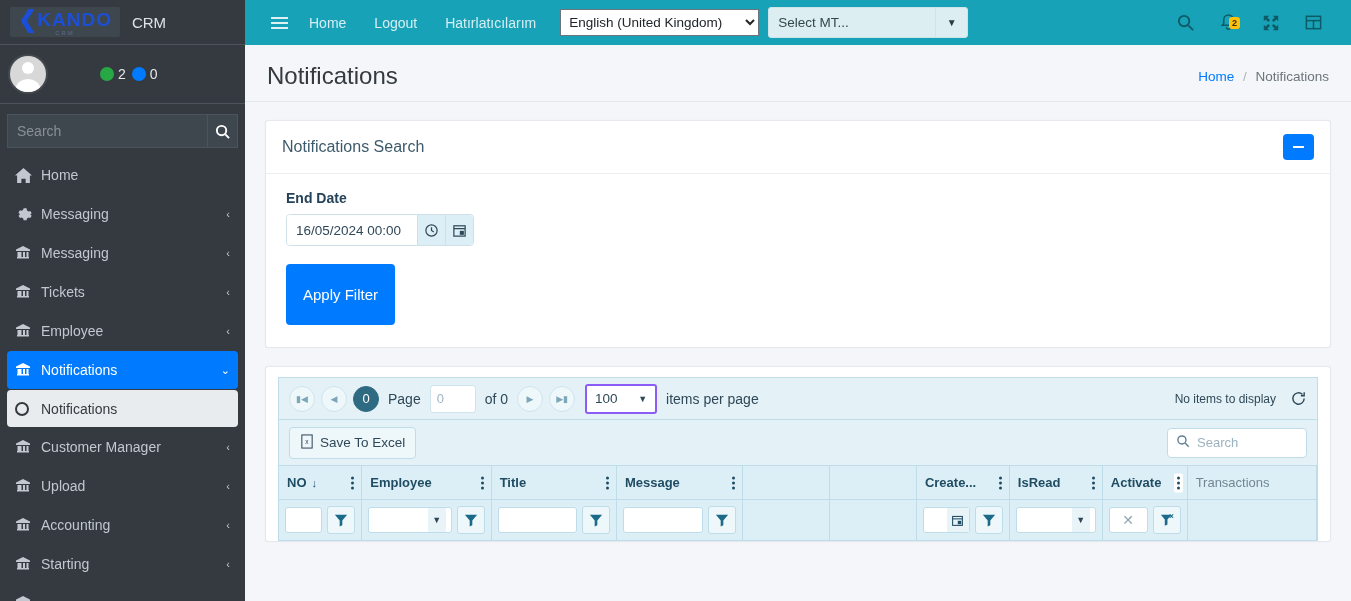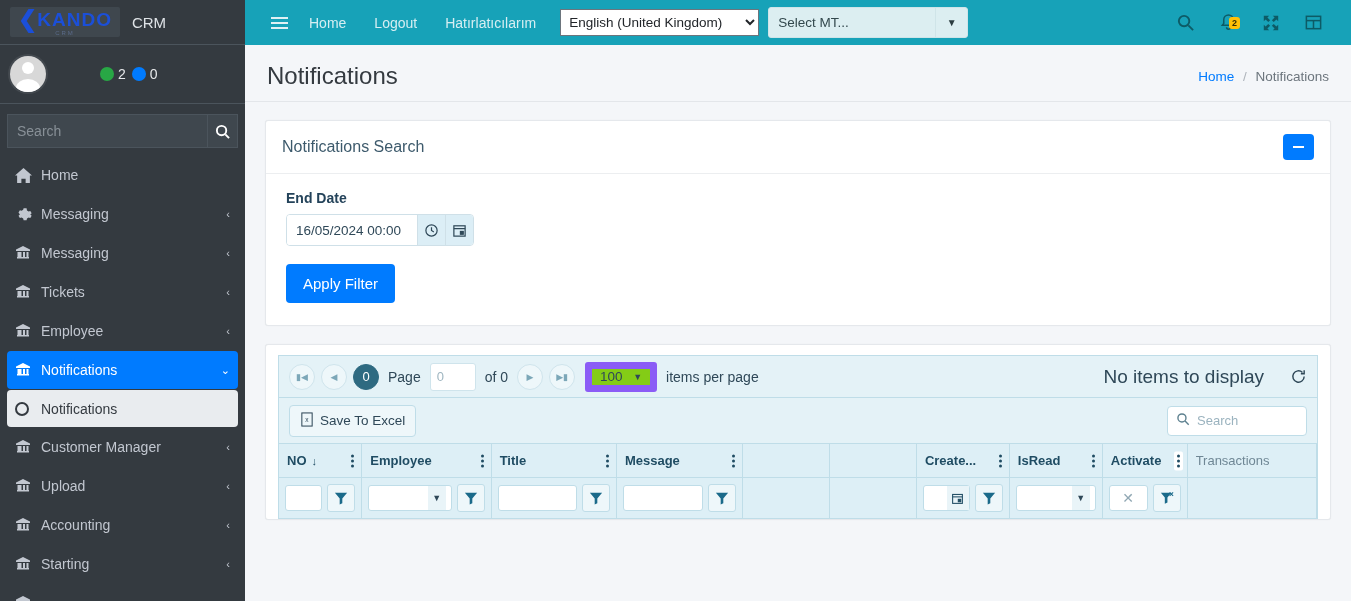--- a/index.html
+++ b/index.html
@@ -175,21 +175,21 @@
   .datebox input {
     flex: 1; border: none; outline: none; font-size: 13.5px; color: #2f4858;
     padding: 0 9px; height: 30px; font-family: "Liberation Sans", sans-serif; min-width: 0;
   }
   .datebox .dbtn {
     width: 28px; background: #dceef6; border-left: 1px solid #cfe0e8;
     display: flex; align-items: center; justify-content: center; cursor: pointer; color: #2f4858;
   }
   .apply-btn {
     margin-top: 18px; background: #007bff; color: #fff; border: none; border-radius: 4px;
-    font-size: 15px; padding: 11px 17px; cursor: pointer;
+    font-size: 15px; padding: 22px 17px; cursor: pointer;
     font-family: "Liberation Sans", sans-serif;
   }
 
   .viewbtns { display: flex; gap: 6px; align-items: center; padding: 12px 14px; border-bottom:1px solid #eceef0;}
   .vbtn {
     background: #007bff; color: #fff; border: none; border-radius: 4px;
     font-size: 14px; padding: 8px 11px; cursor: pointer;
     font-family: "Liberation Sans", sans-serif;
   }
   .grid-wrap { padding: 10px 12px 0 12px; }
@@ -206,26 +206,26 @@
   .pbtn.current {
     background: #2e6a81; color: #fff; border-color: #2e6a81; font-size: 13px;
   }
   .pager .ptxt { font-size: 14px; color: #2f4858; margin: 0 3px; }
   .page-input {
     width: 46px; height: 28px; border: 1px solid #cfe4ec; border-radius: 3px;
     font-size: 13px; padding: 0 6px; color: #9fb6c1; outline: none; background: #fff;
     font-family: "Liberation Sans", sans-serif;
   }
   .ipp {
-    width: 72px; height: 30px; border: 7px solid #8b5cf6; border-radius: 3px;
-    background: #84cc16; display: flex; align-items: center; padding: 0 8px;
+    width: 72px; height: 30px; border: 2px solid #8b5cf6; border-radius: 3px;
+    background: #ffffff; display: flex; align-items: center; padding: 0 8px;
     font-size: 13.5px; color: #2f4858; cursor: pointer; margin-left: 4px; position: relative;
   }
   .ipp .caret { position: absolute; right: 8px; font-size: 9px; }
-  .noitems { margin-left: auto; font-size: 19px; color: #2f4858; display: flex; align-items: center; gap: 26px; }
+  .noitems { margin-left: auto; font-size: 12px; color: #2f4858; display: flex; align-items: center; gap: 14px; }
   .refresh { cursor: pointer; color: #2f4858; display: flex; }
 
   .toolrow {
     background: #e4f2f7; border-bottom: 1px solid #bfdde8;
     display: flex; align-items: center; padding: 8px 10px; height: 46px;
   }
   .excel-btn {
     background: #eef7fa; border: 1px solid #bfdde8; border-radius: 4px;
     font-size: 13.5px; color: #2f4858; padding: 6px 10px; cursor: pointer;
     display: flex; align-items: center; gap: 6px;

